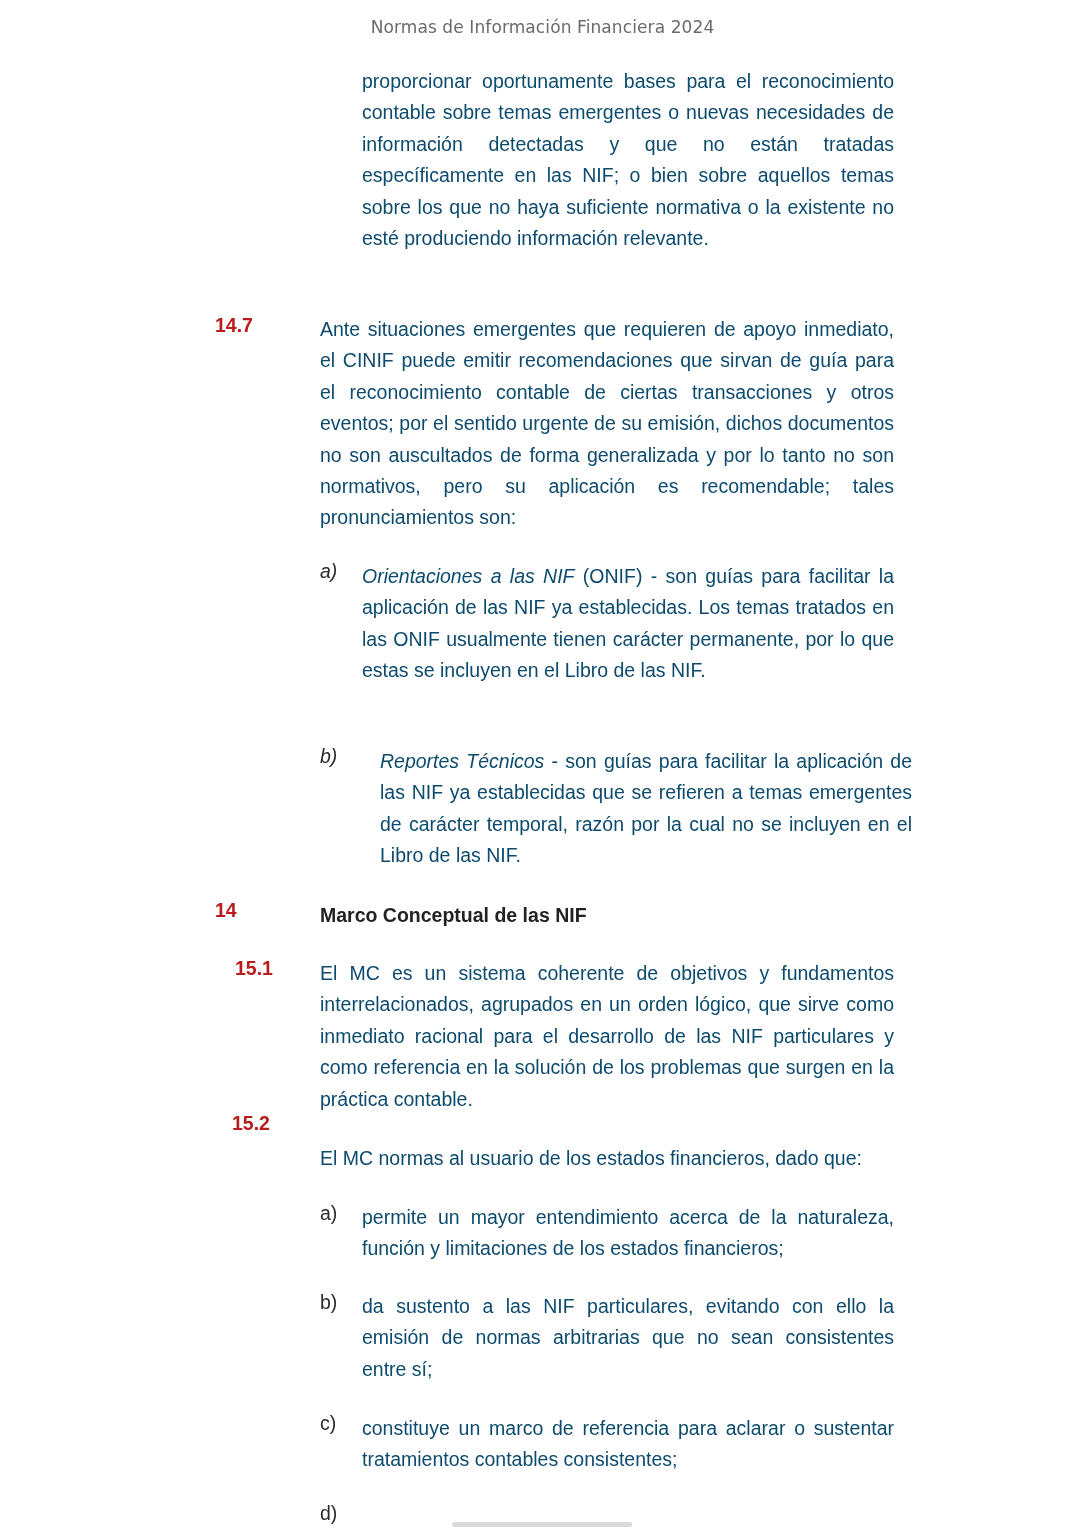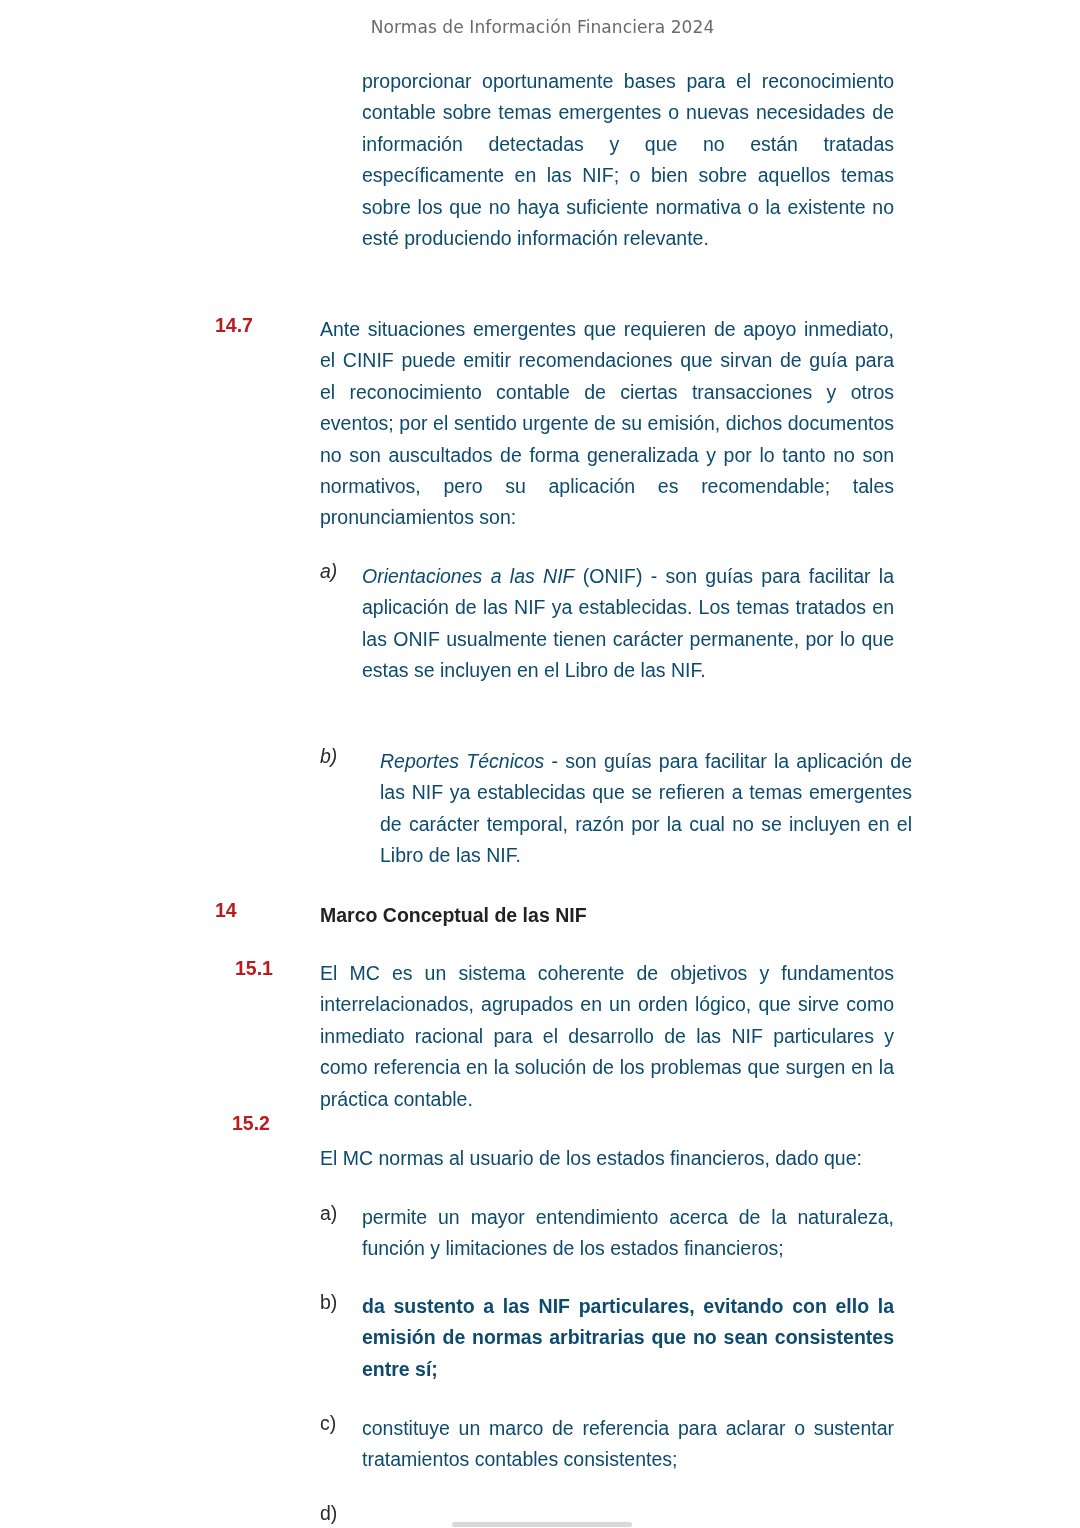--- a/index.html
+++ b/index.html
@@ -55,20 +55,20 @@
 <div class="num" style="left:215px; top:957px;margin-left:20px;">15.1</div>
 <div class="para" style="left:320px; top:958px; width:574px;">El MC es un sistema coherente de objetivos y fundamentos interrelacionados, agrupados en un orden lógico, que sirve como inmediato racional para el desarrollo de las NIF particulares y como referencia en la solución de los problemas que surgen en la práctica contable.</div>
 
 <div class="num" style="left:215px; top:1112px;margin-left:17px;">15.2</div>
 <div class="para" style="left:320px; top:1143px; width:574px;">El MC normas al usuario de los estados financieros, dado que:</div>
 
 <div class="label" style="left:320px; top:1202px;">a)</div>
 <div class="para" style="left:362px; top:1202px; width:532px;">permite un mayor entendimiento acerca de la naturaleza, función y limitaciones de los estados financieros;</div>
 
 <div class="label" style="left:320px; top:1291px;">b)</div>
-<div class="para" style="left:362px; top:1291px; width:532px;font-weight:bold;">da sustento a las NIF particulares, evitando con ello la emisión de normas arbitrarias que no sean consistentes entre sí;</div>
+<div class="para" style="left:362px; top:1291px; width:532px;">da sustento a las NIF particulares, evitando con ello la emisión de normas arbitrarias que no sean consistentes entre sí;</div>
 
 <div class="label" style="left:320px; top:1412px;">c)</div>
 <div class="para" style="left:362px; top:1413px; width:532px;">constituye un marco de referencia para aclarar o sustentar tratamientos contables consistentes;</div>
 
 <div class="label" style="left:320px; top:1502px;">d)</div>
 
 <div class="home-indicator"></div>
 
 </body></html>

